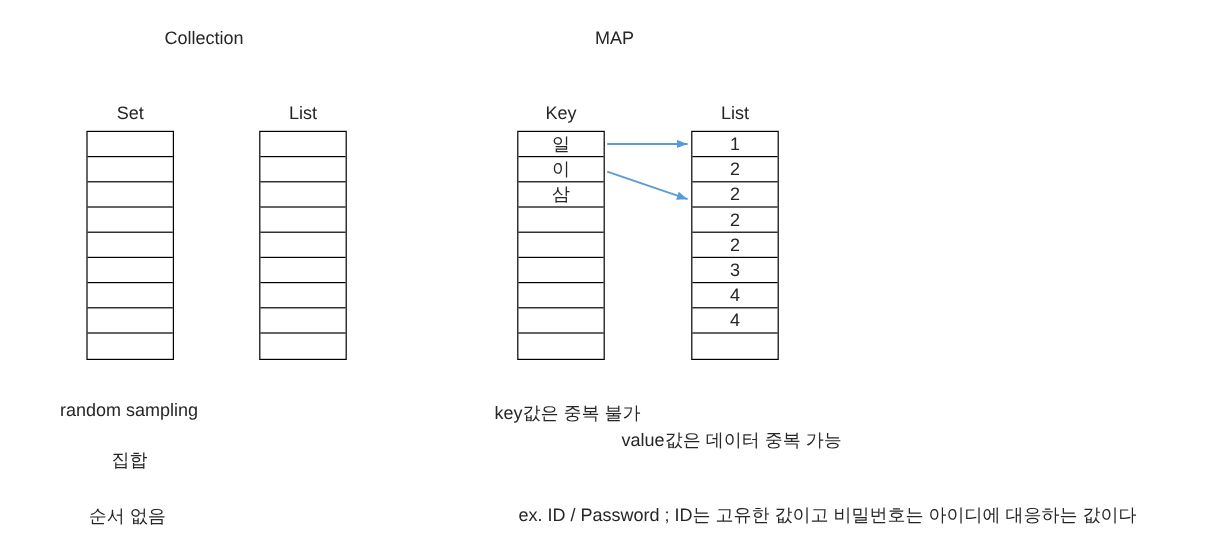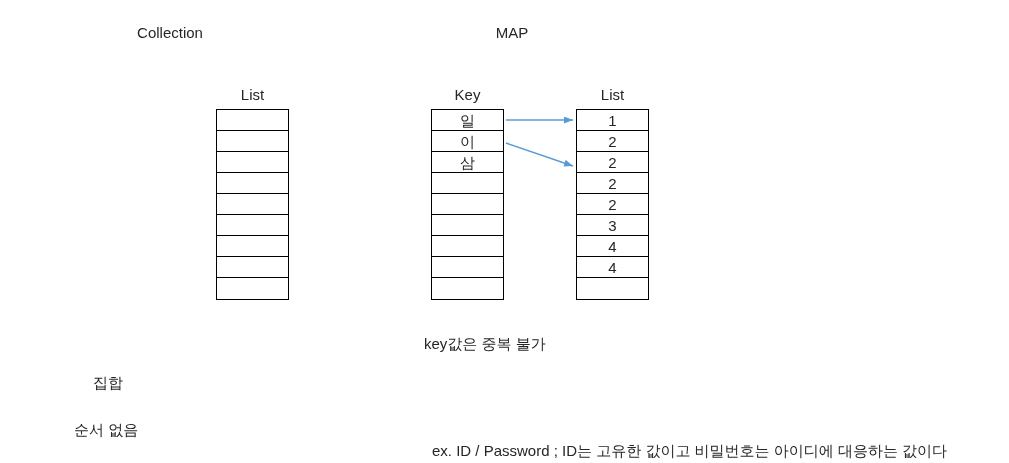--- a/index.html
+++ b/index.html
@@ -59,32 +59,46 @@
   }
 
   .note {
     position: absolute;
     white-space: nowrap;
   }
   .note.random-sampling { left: 50px;  top: 334px; }
   .note.set-korean      { left: 93px;  top: 374px; }
   .note.no-duplicate    { left: 51px;  top: 398px; }
   .note.no-order        { left: 74px;  top: 421px; text-align: center; }
-  .note.key-unique      { left: 424px; top: 335px; }
+  .note.key-unique      { left: 412px; top: 335px; }
   .note.value-dup       { left: 518px; top: 358px; }
-  .note.example         { left: 432px; top: 442px; }
+  .note.example         { left: 432px; top: 420px; }
 </style>
 </head>
 <body>
 
 <div class="canvas">
 
   <div class="title collection">Collection</div>
   <div class="title map">MAP</div>
 
+  <div class="column set">
+    <div class="col-label">Set</div>
+    <div class="cells">
+      <div class="cell"></div>
+      <div class="cell"></div>
+      <div class="cell"></div>
+      <div class="cell"></div>
+      <div class="cell"></div>
+      <div class="cell"></div>
+      <div class="cell"></div>
+      <div class="cell"></div>
+      <div class="cell"></div>
+    </div>
+  </div>
 
   <div class="column list">
     <div class="col-label">List</div>
     <div class="cells">
       <div class="cell"></div>
       <div class="cell"></div>
       <div class="cell"></div>
       <div class="cell"></div>
       <div class="cell"></div>
       <div class="cell"></div>
@@ -127,19 +141,21 @@
   <svg class="arrows" viewBox="0 0 1009 463" aria-hidden="true">
     <defs>
       <marker id="arrowhead" markerUnits="userSpaceOnUse" markerWidth="10" markerHeight="8" refX="9" refY="3.5" orient="auto">
         <path d="M0,0 L9,3.5 L0,7 Z" fill="#5b9bd5"></path>
       </marker>
     </defs>
     <line x1="506" y1="120" x2="573" y2="120" stroke-width="1.5" marker-end="url(#arrowhead)" stroke="#5b9bd5"></line>
     <line x1="506" y1="143" x2="573" y2="166" stroke-width="1.5" marker-end="url(#arrowhead)" stroke="#5b9bd5"></line>
   </svg>
 
+  <div class="note random-sampling">random sampling</div>
   <div class="note set-korean">집합</div>
   <div class="note no-order">순서 없음</div>
 
   <div class="note key-unique">key값은 중복 불가</div>
+  <div class="note value-dup">value값은 데이터 중복 가능</div>
   <div class="note example">ex. ID / Password ; ID는 고유한 값이고 비밀번호는 아이디에 대응하는 값이다</div>
 
 </div>
 
 </body></html>

